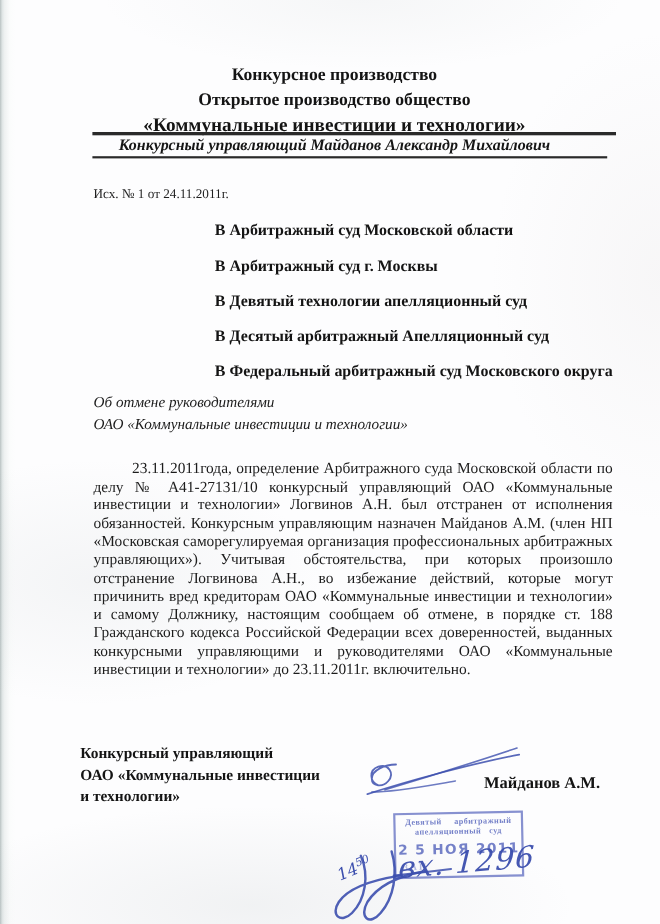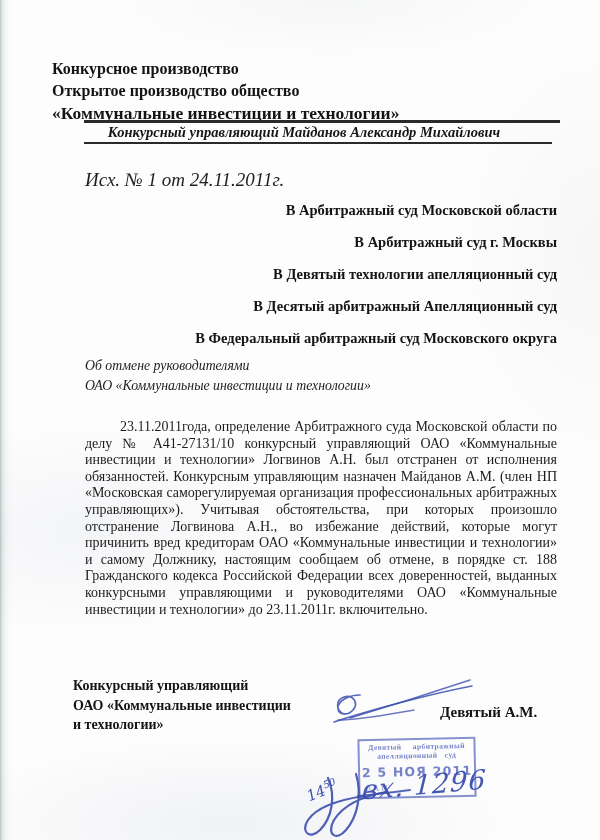--- a/index.html
+++ b/index.html
@@ -12,33 +12,33 @@
   }
   .scan-overlay{
     position:absolute;inset:0;pointer-events:none;
     background:
       radial-gradient(ellipse 300px 160px at 14% 63%, rgba(160,170,175,.10), transparent 70%),
       radial-gradient(ellipse 420px 130px at 38% 98%, rgba(150,160,165,.12), transparent 70%),
       radial-gradient(ellipse 220px 320px at 100% 30%, rgba(195,188,188,.10), transparent 70%),
       radial-gradient(ellipse 340px 90px  at 55% 0%,  rgba(170,180,180,.09), transparent 70%);
   }
   
-  .letterhead{position:absolute;left:52px;top:58px;width:504px;text-align:left;}
+  .letterhead{position:absolute;left:52px;top:58px;width:504px;text-align:center;}
   .lh1{font-weight:bold;font-size:16px;line-height:22px;color:#141414;}
   .lh2{font-weight:bold;font-size:17.5px;line-height:22px;color:#141414;}
   .rule{position:absolute;background:#2a2a2a;}
   .rule1{left:84px;top:120px;width:476px;height:2.5px;}
   .rule2{left:84px;top:142px;width:468px;height:1.8px;}
   .manager-line{
     position:absolute;left:52px;top:124px;width:504px;text-align:center;
     font-style:italic;font-weight:bold;font-size:14.5px;color:#161616;
   }
   
-  .outgoing-ref{position:absolute;left:85px;top:169px;font-size:19px;font-style:italic;}
-  .addressees{position:absolute;right:43px;top:194px;text-align:right;}
+  .outgoing-ref{position:absolute;left:85px;top:169px;font-size:12px;}
+  .addressees{position:absolute;right:43px;top:194px;text-align:left;}
   .addressee{font-weight:bold;font-size:14.5px;line-height:32px;color:#141414;}
   
   .subject{position:absolute;left:85px;top:356px;font-style:italic;font-size:13.8px;line-height:19.5px;color:#1c1c1c;}
   
   .body-text{
     position:absolute;left:85px;top:419px;width:472px;
     font-size:14px;line-height:16.6px;text-align:justify;text-indent:35px;
     color:#1c1c1c;margin:0;
   }
   
@@ -114,21 +114,21 @@
     <div>и технологии»</div>
   </div>
 
   <svg class="signature-svg hw" width="145" height="54" viewBox="0 0 145 54">
     <path d="M14,38 c-8,-3 -9,-14 0,-17 c9,-3 15,6 9,13 c-5,6 -15,5 -15,-2 c0,-8 12,-13 22,-13" stroke-width="1.7" opacity=".85"></path>
     <path d="M4,46 C40,34 100,18 142,10" stroke-width="1.6" opacity=".85"></path>
     <path d="M20,42 C60,30 110,14 140,4" stroke-width="1.5" opacity=".8"></path>
     <path d="M8,44 C30,44 60,38 84,34" stroke-width="1.4" opacity=".75"></path>
   </svg>
 
-  <div class="sig-name">Девятый А.М.</div>
+  <div class="sig-name">Майданов А.М.</div>
 
   <div class="stamp">
     <div class="stamp-l1">Девятый арбитражный</div>
     <div class="stamp-l2">апелляционный суд</div>
     <div class="stamp-date">2 5 НОЯ 2011</div>
     <div class="stamp-partial">ЗАП</div>
   </div>
 
   <div class="hw-time hw"><span>14</span><sup>50</sup></div>
 

